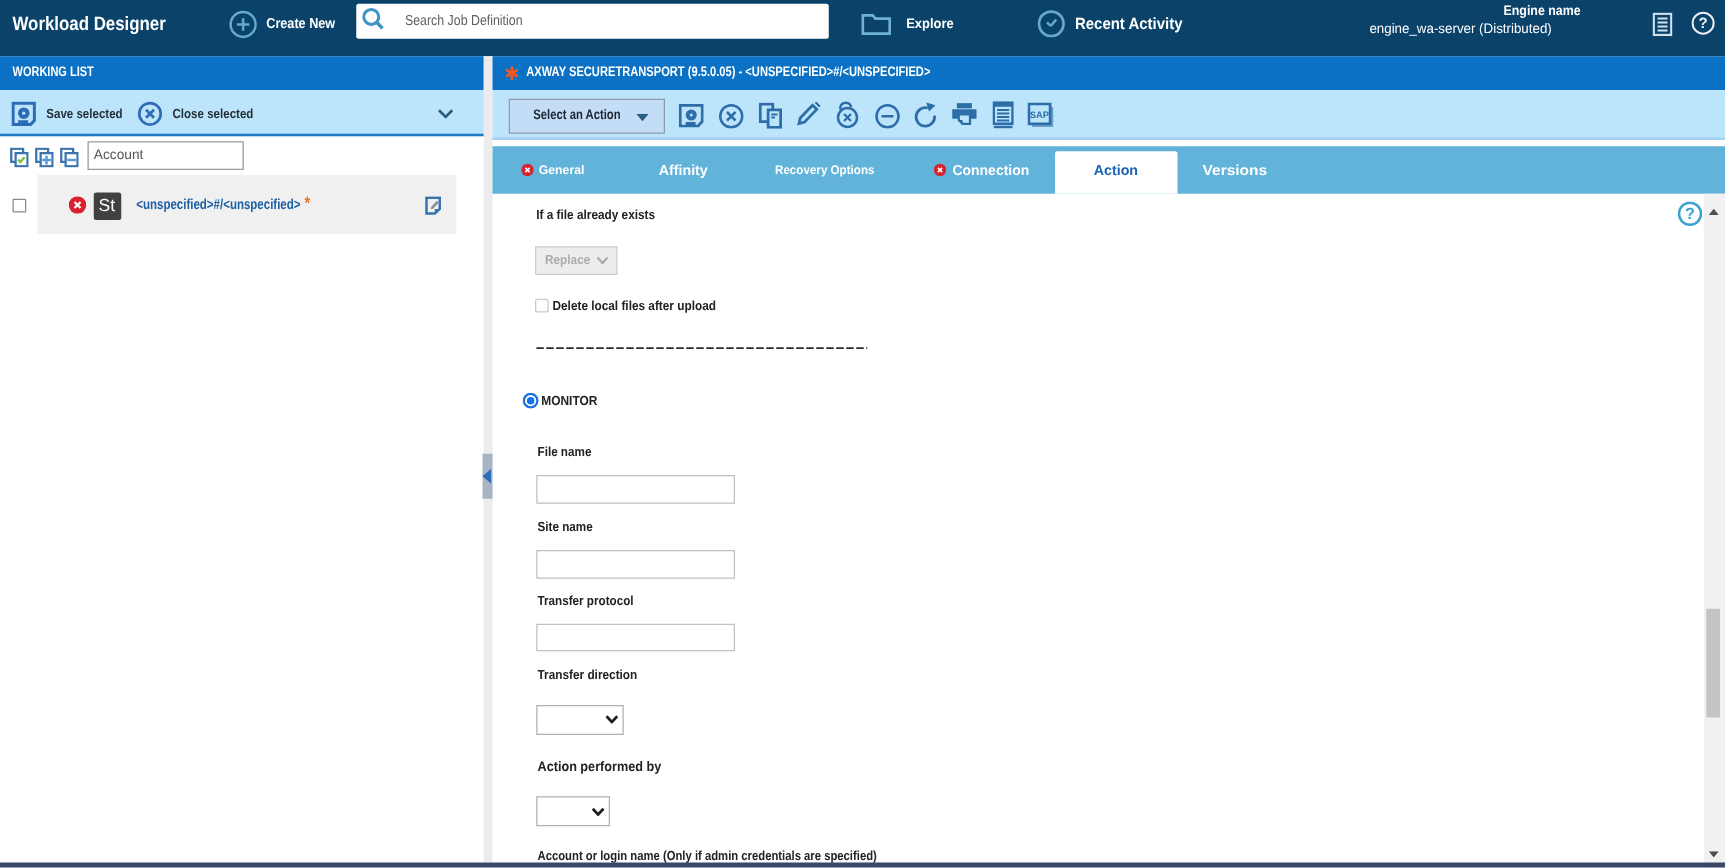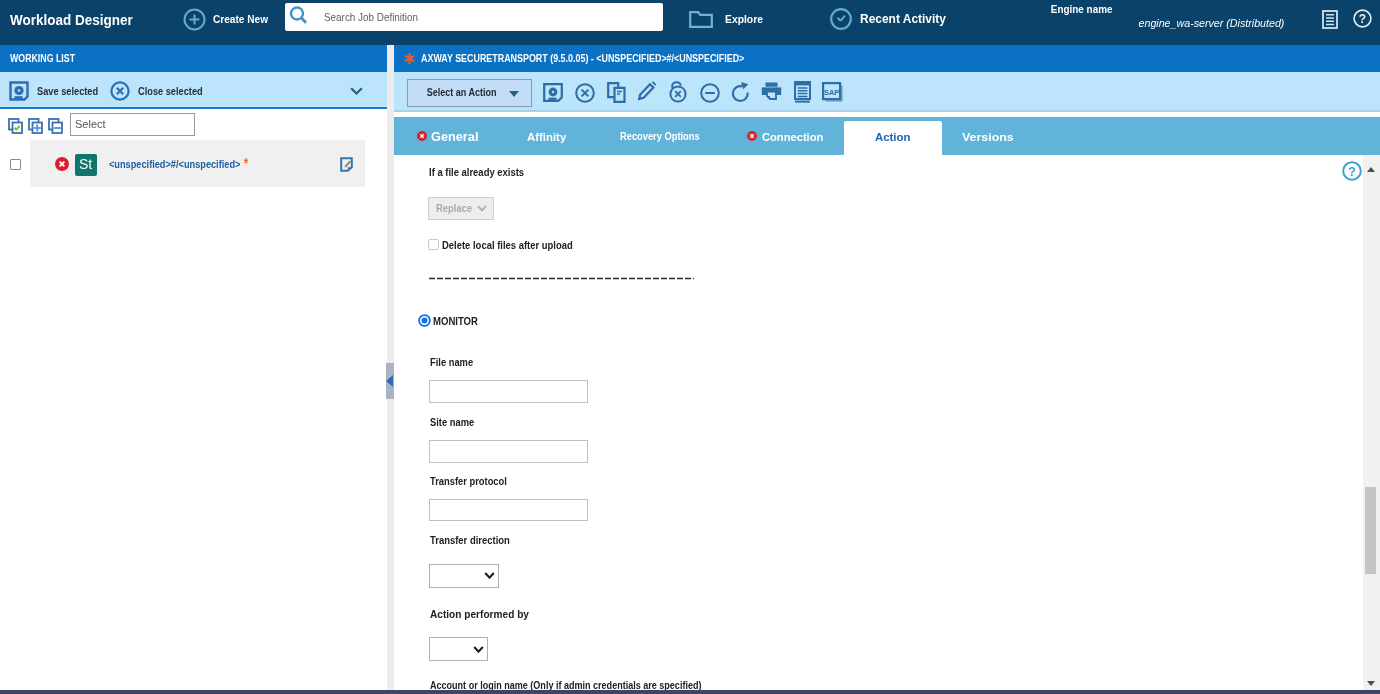--- a/index.html
+++ b/index.html
@@ -24,22 +24,22 @@
 <div class="abs" style="left:324px;top:3px;height:40px;line-height:28px;color:#5d6163;font-size:11.5px"><span class="sx" style="transform:scaleX(.86)">Search Job Definition</span></div>
 <svg class="abs" style="left:689px;top:11px" width="24" height="17" viewBox="0 0 24 17">
     <path d="M1.2 15.8V1.2h8l2 2.6h11.6v12z" fill="none" stroke="#6fb2d8" stroke-width="2.2"></path>
   </svg>
 <div class="abs b" style="left:725px;top:0;height:45px;line-height:38px;color:#fff;font-size:11px"><span class="sx" style="transform:scaleX(.94)">Explore</span></div>
 <svg class="abs" style="left:830px;top:8px" width="22" height="22" viewBox="0 0 22 22">
     <circle cx="11" cy="11" r="9.8" fill="none" stroke="#64a9cf" stroke-width="2.2"></circle>
     <path d="M10.6 12.8L7.6 9.9M10.6 12.8l4.4-5.2" fill="none" stroke="#64a9cf" stroke-width="2"></path>
   </svg>
 <div class="abs b" style="left:860px;top:0;height:45px;line-height:38px;color:#fff;font-size:13px"><span class="sx" style="transform:scaleX(.92)">Recent Activity</span></div>
-<div class="abs b" style="left:1044px;top:3px;width:260px;text-align:left;color:#fff;font-size:11px"><span class="sx" style="transform:scaleX(.9);transform-origin:100% 50%">Engine name</span></div>
-<div class="abs" style="left:984px;top:17px;width:300px;text-align:right;color:#fff;font-size:11px;font-style:italic"><span class="sx" style="transform:scaleX(.97);transform-origin:100% 50%">engine_wa-server (Distributed)</span></div>
+<div class="abs b" style="left:1100px;top:3px;width:260px;text-align:center;color:#fff;font-size:11px"><span class="sx" style="transform:scaleX(.9);transform-origin:100% 50%">Engine name</span></div>
+<div class="abs" style="left:1016px;top:17px;width:300px;text-align:center;color:#fff;font-size:11px;"><span class="sx" style="transform:scaleX(.97);transform-origin:100% 50%">engine_wa-server (Distributed)</span></div>
 <svg class="abs" style="left:1322px;top:10px" width="16" height="19" viewBox="0 0 16 19">
     <rect x="1" y="1" width="14" height="17" fill="none" stroke="#cfe2ee" stroke-width="1.8"></rect>
     <path d="M4 4.8h8M4 8h8M4 11.2h8M4 14.4h8" stroke="#cfe2ee" stroke-width="1.5"></path>
   </svg>
 <svg class="abs" style="left:1353px;top:9px" width="19" height="19" viewBox="0 0 19 19">
     <circle cx="9.5" cy="9.5" r="8.4" fill="none" stroke="#e8eef2" stroke-width="1.6"></circle>
     <text x="9.5" y="13.6" text-anchor="middle" font-size="12" font-weight="bold" fill="#e8eef2" font-family="Liberation Sans">?</text>
   </svg>
 
 <div class="abs" style="left:0;top:45px;width:387px;height:27px;background:#0b71c4"></div>
@@ -70,29 +70,29 @@
     <rect x="1" y="1" width="9.5" height="10.5" fill="none" stroke="#3a72ad" stroke-width="1.8"></rect>
     <rect x="4.5" y="4.5" width="9.5" height="10.5" fill="#fff" stroke="#3a72ad" stroke-width="1.8"></rect>
     <path d="M9.2 6.5v7M5.8 10h7" stroke="#5a9bd8" stroke-width="2"></path>
   </svg>
 <svg class="abs" style="left:48px;top:118px" width="15" height="16" viewBox="0 0 15 16">
     <rect x="1" y="1" width="9.5" height="10.5" fill="none" stroke="#3a72ad" stroke-width="1.8"></rect>
     <rect x="4.5" y="4.5" width="9.5" height="10.5" fill="#fff" stroke="#3a72ad" stroke-width="1.8"></rect>
     <path d="M5.8 10h7" stroke="#5a9bd8" stroke-width="2"></path>
   </svg>
 <div class="abs" style="left:70px;top:113px;width:125px;height:23px;background:#fff;border:1px solid #999"></div>
-<div class="abs" style="left:75px;top:113px;height:23px;line-height:22px;color:#555;font-size:11px"><span class="sx" style="transform:scaleX(1)">Select</span></div>
+<div class="abs" style="left:75px;top:113px;height:23px;line-height:22px;color:#555;font-size:11px"><span class="sx" style="transform:scaleX(1)">Account</span></div>
 
 <div class="abs" style="left:30px;top:140px;width:335px;height:47px;background:#f0f0f1"></div>
 <div class="abs" style="left:10px;top:159px;width:11px;height:11px;background:#fff;border:1px solid #8a8a8a;border-radius:1px"></div>
 <svg class="abs" style="left:55px;top:157px" width="14" height="14" viewBox="0 0 14 14">
     <circle cx="7" cy="7" r="7" fill="#dc1f2e"></circle>
     <path d="M4.6 4.6l4.8 4.8M9.4 4.6L4.6 9.4" stroke="#fff" stroke-width="1.8"></path>
   </svg>
-<div class="abs" style="left:74.5px;top:154px;width:22px;height:21.5px;background:#0f766e;border-radius:2px;color:#fff;font-size:14px;text-align:center;line-height:21px">St</div>
+<div class="abs" style="left:74.5px;top:154px;width:22px;height:21.5px;background:#404040;border-radius:2px;color:#fff;font-size:14px;text-align:center;line-height:21px">St</div>
 <div class="abs b" style="left:109px;top:140px;height:47px;line-height:46px;font-size:11.5px;color:#1d5fa4"><span class="sx" style="transform:scaleX(.80)">&lt;unspecified&gt;#/&lt;unspecified&gt;<span style="color:#ee6f1f;font-size:14.5px">&nbsp;*</span></span></div>
 <svg class="abs" style="left:340px;top:157px" width="13" height="15" viewBox="0 0 13 15">
     <path d="M1.2 1.2h10.6v9l-4 3.6H1.2z" fill="none" stroke="#3a72ad" stroke-width="2"></path>
     <path d="M11.8 10.2l-4 3.6v-3.6z" fill="#3a72ad"></path>
     <path d="M5 8.5l4.5-5 1.6 1.4-4.6 5-1.9.5z" fill="#8a8f96"></path>
   </svg>
 
 <div class="abs" style="left:387px;top:45px;width:7px;height:645px;background:#ececec"></div>
 <div class="abs" style="left:386px;top:363px;width:8px;height:36px;background:#a8b4c4"></div>
 <svg class="abs" style="left:386px;top:375px" width="7" height="12" viewBox="0 0 7 12">
@@ -166,21 +166,21 @@
     <rect x="1.1" y="1.1" width="17" height="16" fill="#bce4fa" stroke="#2d6da8" stroke-width="2.2"></rect>
     <text x="9.6" y="12.6" text-anchor="middle" font-size="7.5" font-weight="bold" fill="#2d6da8" font-family="Liberation Sans">SAP</text>
   </svg>
 
 <div class="abs" style="left:394px;top:117px;width:986px;height:38px;background:#61b3da"></div>
 <div class="abs" style="left:844px;top:121px;width:98px;height:34px;background:#fff;border-radius:2px 2px 0 0"></div>
 <svg class="abs" style="left:417px;top:131px" width="10" height="10" viewBox="0 0 10 10">
     <circle cx="5" cy="5" r="5" fill="#d7232e"></circle>
     <path d="M3.3 3.3l3.4 3.4M6.7 3.3L3.3 6.7" stroke="#fff" stroke-width="1.3"></path>
   </svg>
-<div class="abs b tabt" style="left:431px;top:117px;height:38px;line-height:40px;color:#fff;font-size:13px"><span class="sx" style="transform:scaleX(.98)">General</span></div>
+<div class="abs b tabt" style="left:431px;top:117px;height:38px;line-height:40px;color:#fff;font-size:10px"><span class="sx" style="transform:scaleX(.98)">General</span></div>
 <div class="abs b" style="left:527px;top:117px;height:38px;line-height:40px;color:#fff;font-size:11.5px"><span class="sx" style="transform:scaleX(.99)">Affinity</span></div>
 <div class="abs b" style="left:620px;top:117px;height:38px;line-height:40px;color:#fff;font-size:10px"><span class="sx" style="transform:scaleX(.93)">Recovery Options</span></div>
 <svg class="abs" style="left:747px;top:131px" width="10" height="10" viewBox="0 0 10 10">
     <circle cx="5" cy="5" r="5" fill="#d7232e"></circle>
     <path d="M3.3 3.3l3.4 3.4M6.7 3.3L3.3 6.7" stroke="#fff" stroke-width="1.3"></path>
   </svg>
 <div class="abs b" style="left:762px;top:117px;height:54px;line-height:40px;color:#fff;font-size:11.5px"><span class="sx" style="transform:scaleX(.97)">Connection</span></div>
 <div class="abs b" style="left:875px;top:117px;height:38px;line-height:40px;color:#1b63b7;font-size:11.5px"><span class="sx" style="transform:scaleX(.99)">Action</span></div>
 <div class="abs b" style="left:962px;top:117px;height:38px;line-height:40px;color:#fff;font-size:11.5px"><span class="sx" style="transform:scaleX(1.08)">Versions</span></div>
 

